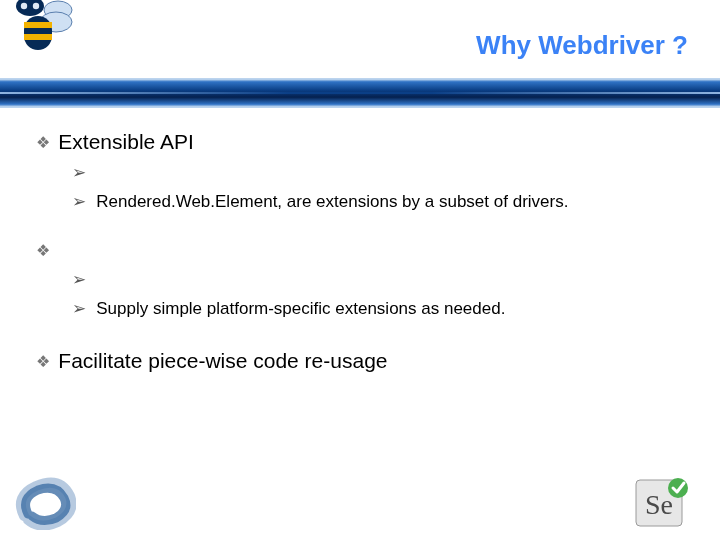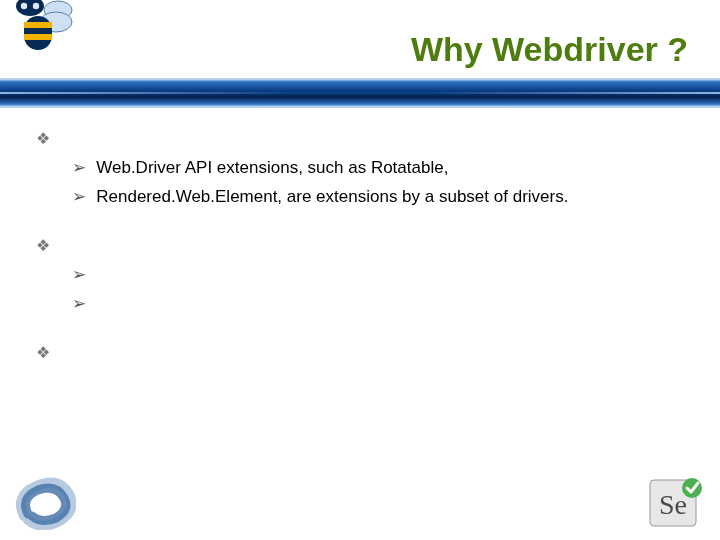--- a/index.html
+++ b/index.html
@@ -16,23 +16,23 @@
     background: #fff;
   }
   .bee {
     position: absolute;
     top: -8px; left: 8px;
     width: 72px; height: 72px;
   }
   .title {
     position: absolute;
     top: 30px; right: 32px;
-    font-size: 34px;
+    font-size: 26px;
     font-weight: bold;
-    color: #4d7c0f;
+    color: #3b82f6;
   }
   .bar {
     position: absolute;
     top: 78px; left: 0; right: 0;
     height: 30px;
     background: linear-gradient(to bottom,
       #cfe2f4 0%, #2f72c5 10%, #0b3f86 40%, #05214f 65%, #2f72c5 90%, #cfe2f4 100%);
     border-top: 1px solid #bcd4ee;
     border-bottom: 1px solid #bcd4ee;
   }
@@ -78,21 +78,21 @@
   }
   .block2 { margin-top: 28px; }
   .block3 { margin-top: 28px; }
   .swirl {
     position: absolute;
     left: 14px; bottom: 10px;
     width: 62px; height: 54px;
   }
   .selogo {
     position: absolute;
-    right: 16px; bottom: 10px;
+    right: 30px; bottom: 10px;
     width: 56px; height: 54px;
   }
 </style>
 </head>
 <body>
 
 <div class="header">
   <div class="bee">
     <svg viewBox="0 0 72 72">
       <ellipse cx="22" cy="14" rx="14" ry="10" fill="#062a56"></ellipse>
@@ -110,25 +110,25 @@
     </svg>
   </div>
   <div class="title">Why Webdriver ?</div>
   <div class="bar"></div>
 </div>
 
 <div class="content">
 
   <div class="h1">
     <span class="diamond">❖</span>
+    <span>Extensible API</span>
   </div>
   <div class="sub">
     <div class="row">
       <span class="arrow">➢</span>
-      <span>Web.Driver API extensions, such as Rotatable,</span>
     </div>
   </div>
   <div class="sub">
     <div class="row">
       <span class="arrow">➢</span>
       <span>Rendered.Web.Element, are extensions by a subset of drivers.</span>
     </div>
   </div>
 
   <div class="block2">
@@ -136,27 +136,29 @@
       <span class="diamond">❖</span>
     </div>
     <div class="sub">
       <div class="row">
         <span class="arrow">➢</span>
       </div>
     </div>
     <div class="sub">
       <div class="row">
         <span class="arrow">➢</span>
+        <span>Supply simple platform-specific extensions as needed.</span>
       </div>
     </div>
   </div>
 
   <div class="block3">
     <div class="h1">
       <span class="diamond">❖</span>
+      <span>Facilitate piece-wise code re-usage</span>
     </div>
   </div>
 
 </div>
 
 <div class="swirl">
   <svg viewBox="0 0 62 54">
     <path d="M10 40 Q0 20 22 10 Q46 0 56 20 Q62 36 44 46 Q26 54 14 44" fill="none" stroke="#7c9fc6" stroke-width="10" stroke-linecap="round" opacity="0.55"></path>
     <path d="M14 38 Q6 22 24 14 Q42 8 50 22 Q56 34 42 42 Q28 48 18 40" fill="none" stroke="#3f6fa5" stroke-width="9" stroke-linecap="round" opacity="0.8"></path>
   </svg>

